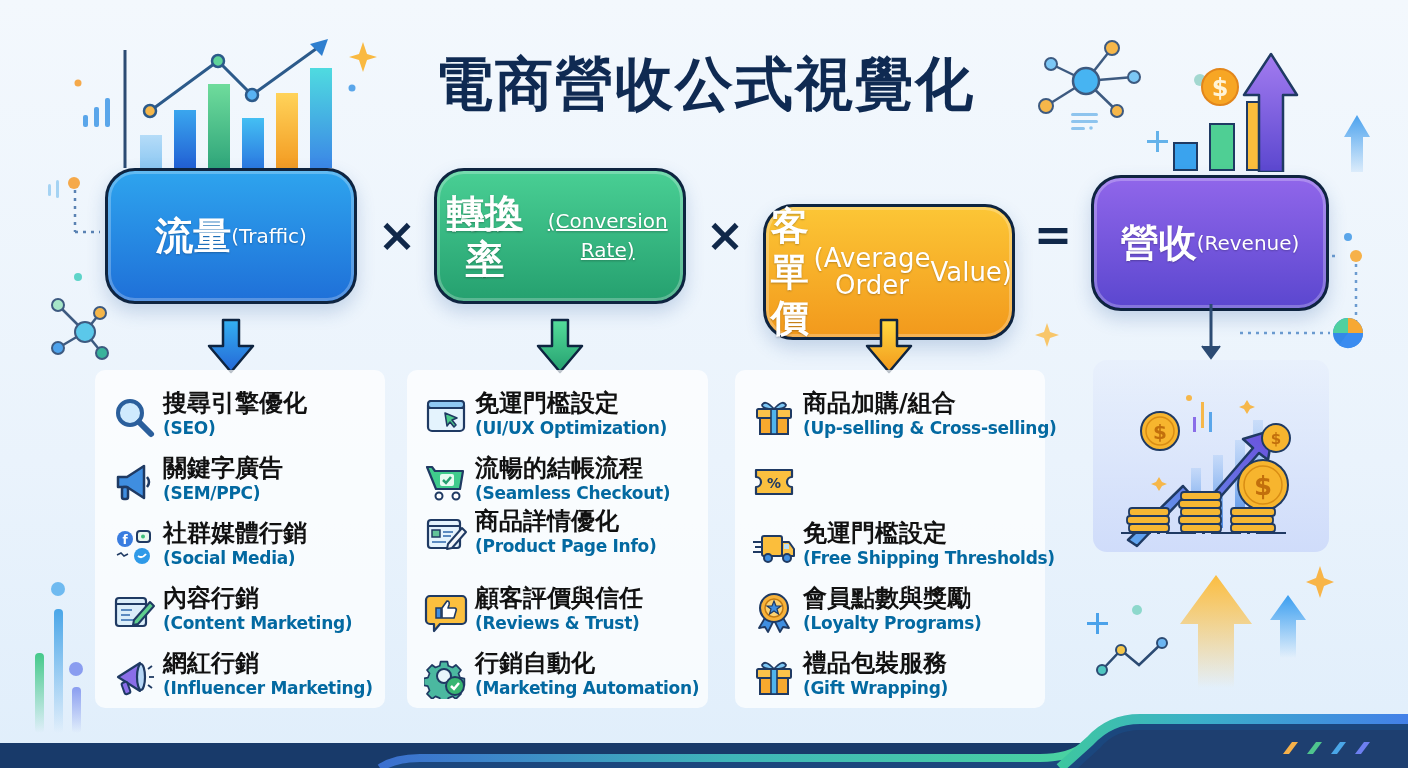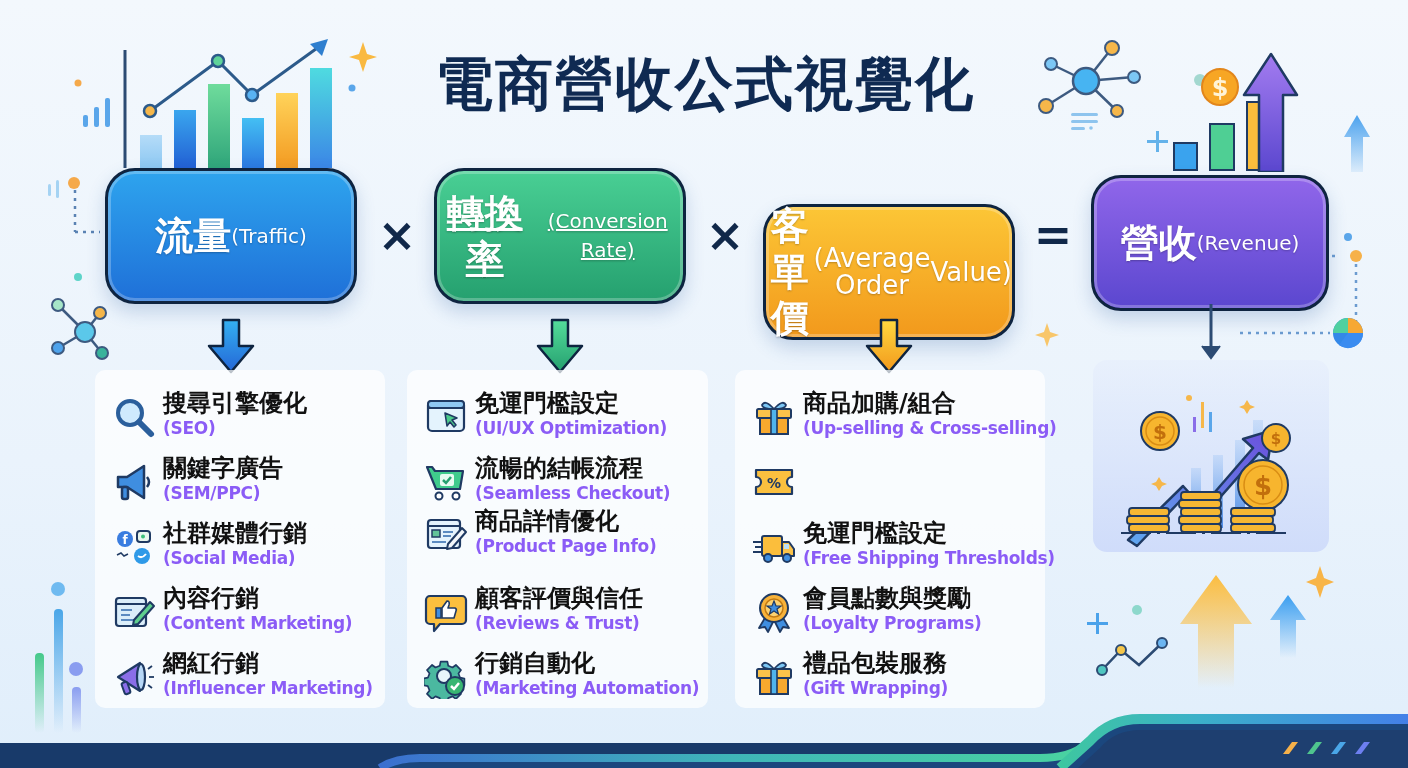--- a/index.html
+++ b/index.html
@@ -45,21 +45,21 @@
 
   
   .panel {
     position: absolute; top: 370px; height: 338px;
     background: rgba(255,255,255,0.72); border-radius: 10px;
   }
   .list-item { position: absolute; left: 14px; height: 60px; display: flex; align-items: flex-start; }
   .list-item .ico { width: 50px; height: 46px; margin-top: 6px; flex: none; display: flex; align-items: center; justify-content: center; }
   .list-item .txt { margin-left: 4px; }
   .list-item .zh { font-size: 24px; font-weight: bold; line-height: 30px; color: #111; white-space: nowrap; }
-  .list-item .en { font-size: 17px; line-height: 20px; color: #8b5cf6; white-space: nowrap; font-weight: bold; letter-spacing: -0.3px; }
+  .list-item .en { font-size: 17px; line-height: 20px; color: #0369a1; white-space: nowrap; font-weight: bold; letter-spacing: -0.3px; }
 
   
   .rev-panel {
     position: absolute; left: 1093px; top: 360px; width: 236px; height: 192px;
     background: linear-gradient(180deg, rgba(230,238,252,0.6) 0%, rgba(205,218,250,0.9) 100%);
     border-radius: 14px;
   }
 </style>
 </head>
 <body>

